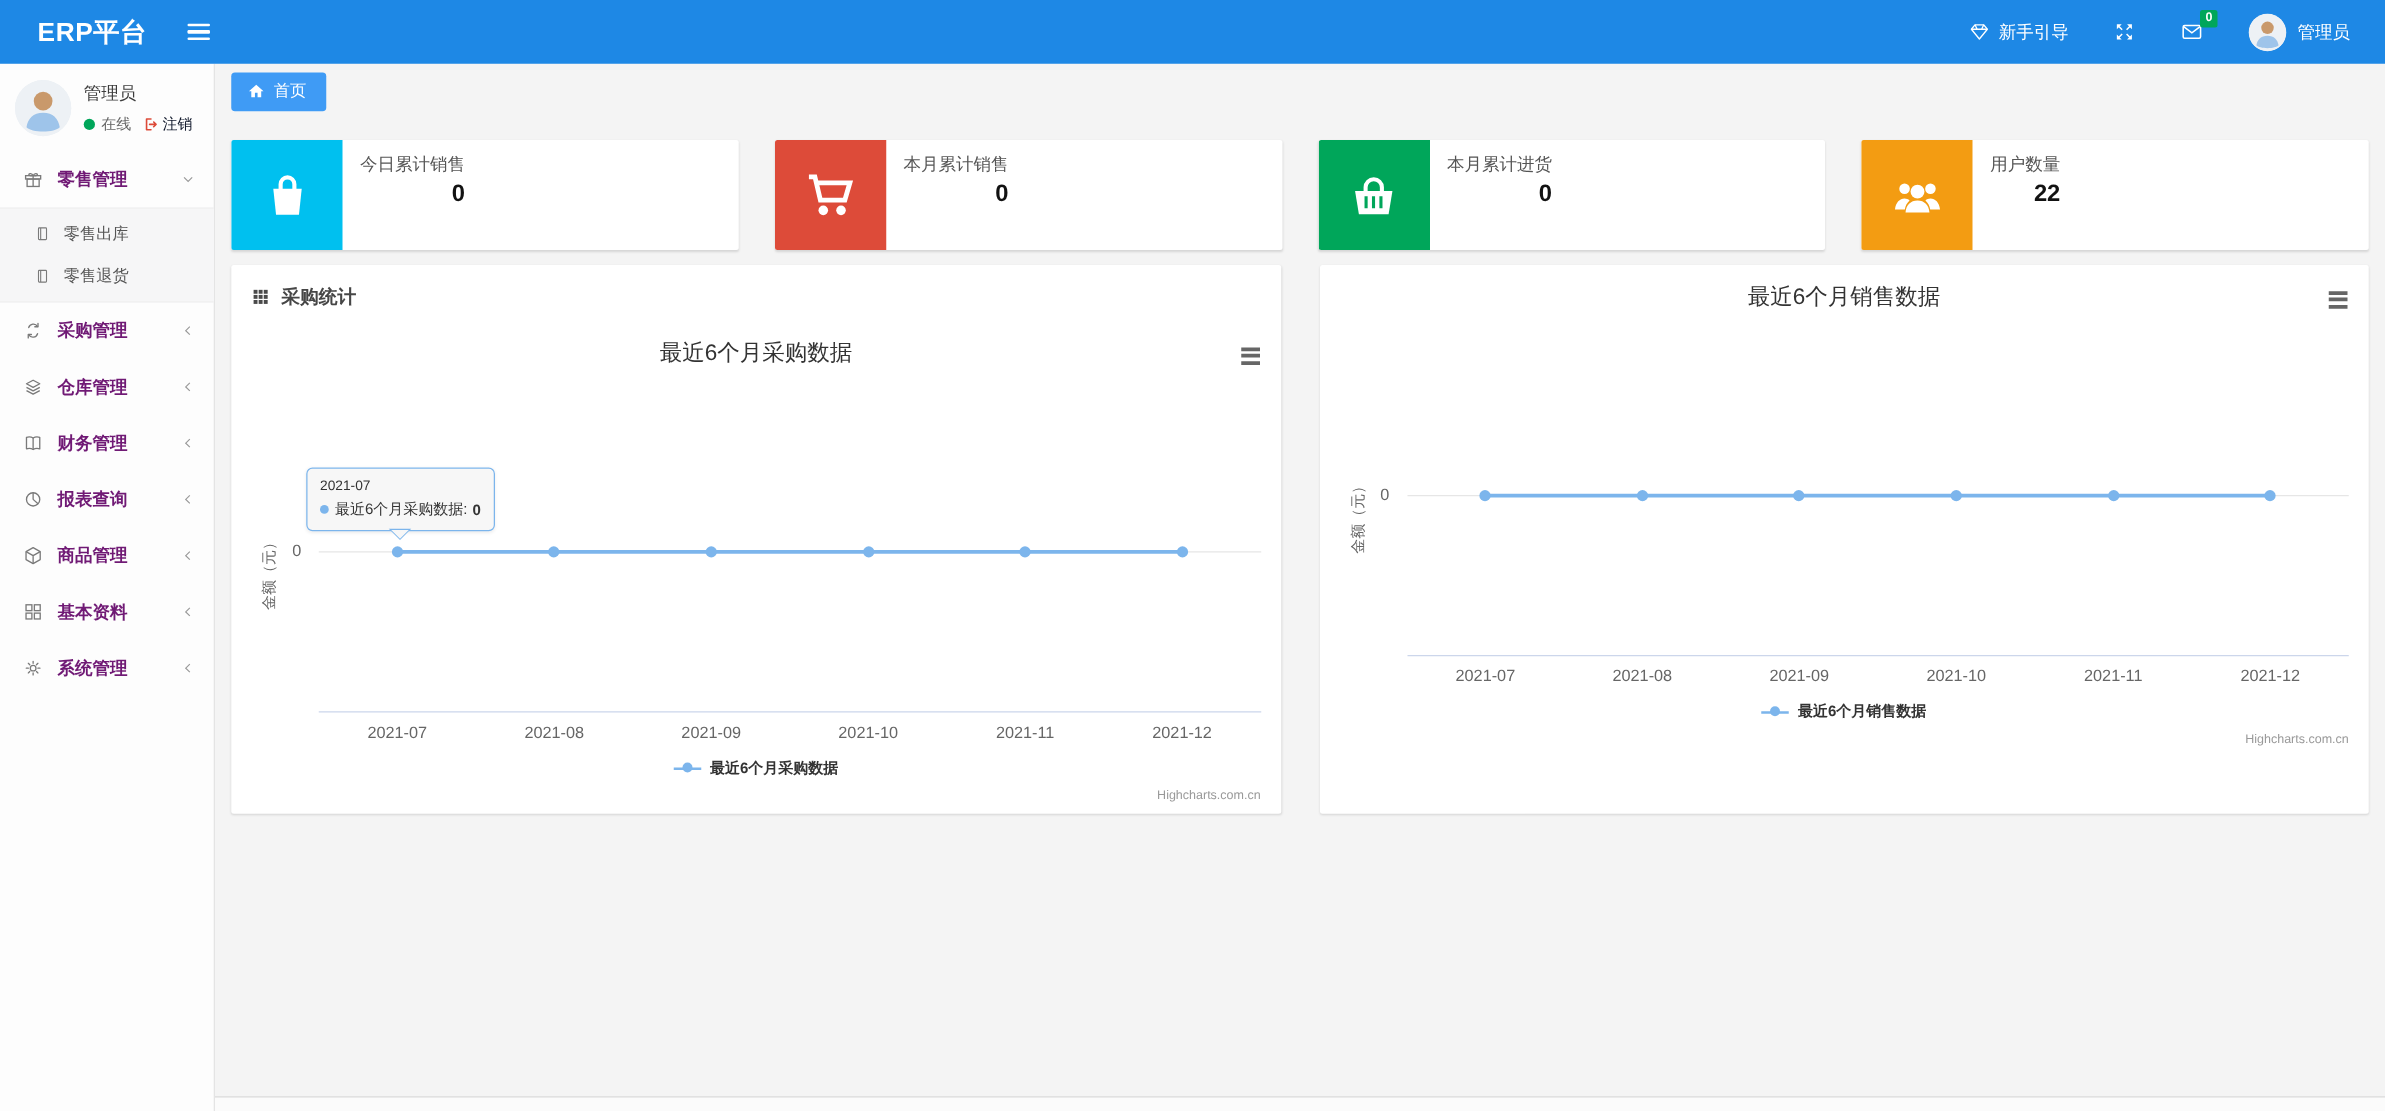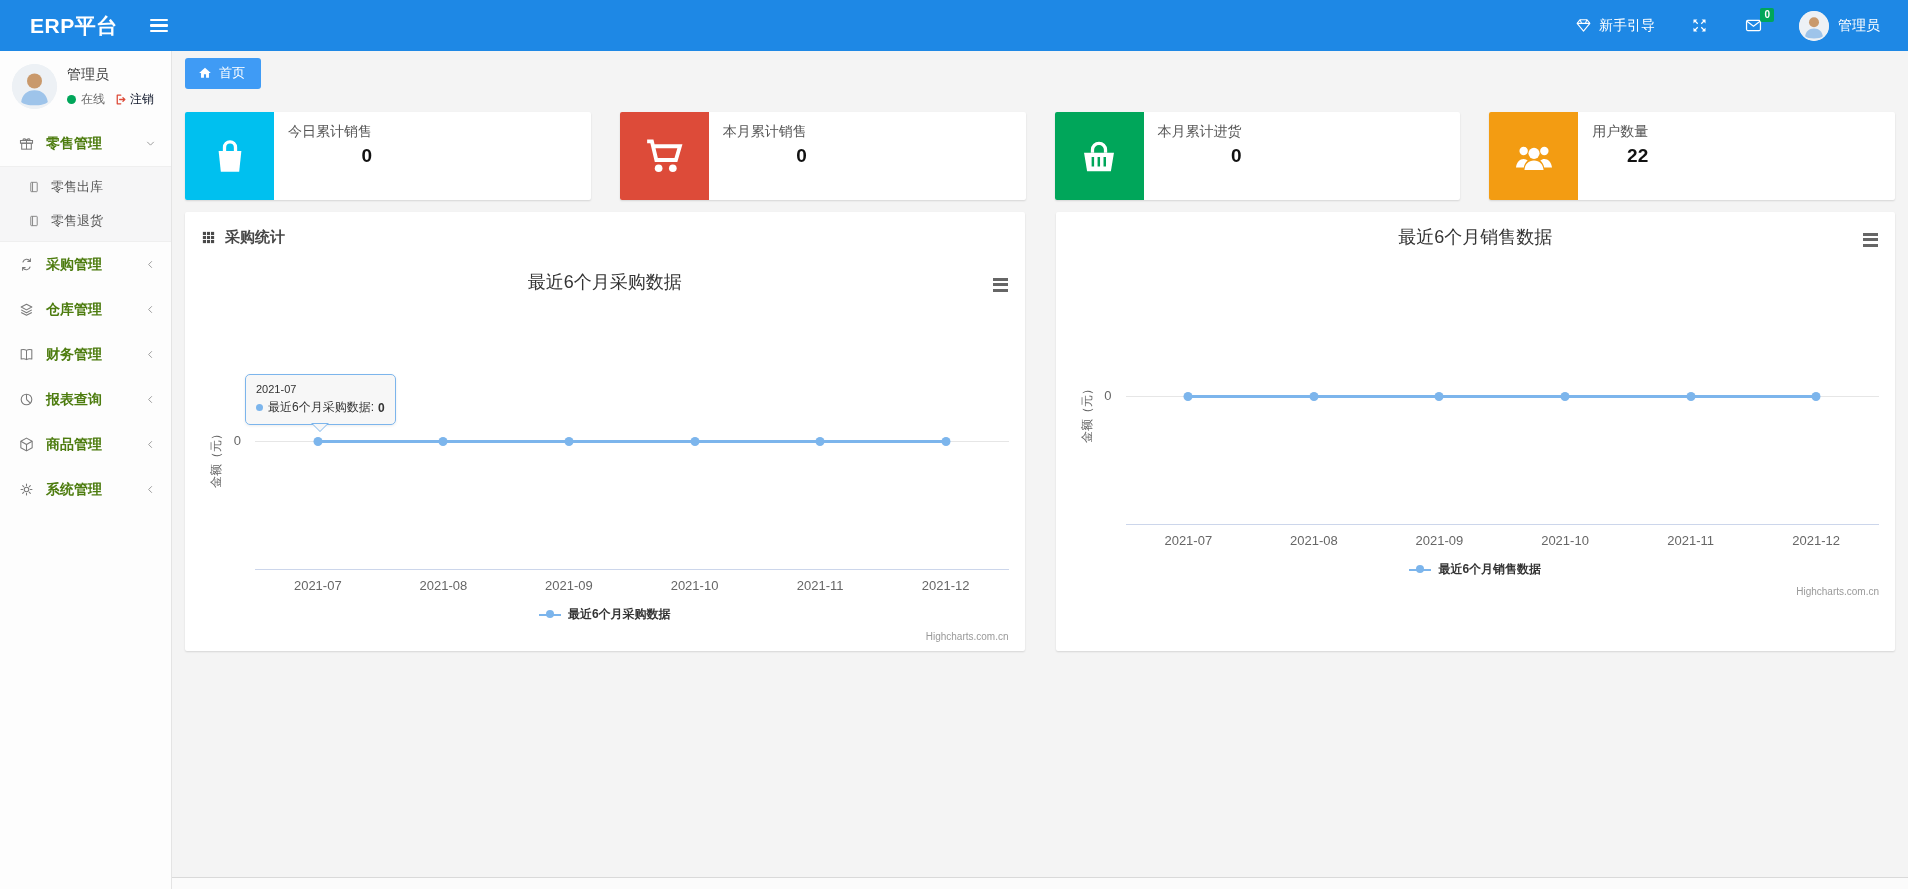--- a/index.html
+++ b/index.html
@@ -28,21 +28,21 @@
              border-right:1px solid #e4e4e4; z-index:10; }
   .user-panel { display:flex; align-items:flex-start; gap:10px; padding:13px 10px 10px 12px; height:70px; }
   .up-name { font-size:14px; color:#3c3c3c; font-weight:500; margin-top:2px; }
   .up-row { display:flex; align-items:center; margin-top:7px; font-size:12px; }
   .dot { width:9px; height:9px; border-radius:50%; background:#00a65a; margin-right:5px; }
   .up-status { color:#666; }
   .logout { display:flex; align-items:center; margin-left:9px; cursor:pointer; color:#0f172a; }
   .logout svg { margin-right:3px; }
   .menu { margin-top:0; }
   .menu-item { display:flex; align-items:center; height:45px; padding:0 14px 0 18px;
-               font-size:14px; font-weight:600; color:#4d7c0f; cursor:pointer; }
+               font-size:14px; font-weight:600; color:#701a75; cursor:pointer; }
   .mi-icon { width:18px; margin-right:10px; flex:0 0 auto; }
   .mi-caret { margin-left:auto; }
   .submenu { background:#f6f6f7; border-top:1px solid #efefef; border-bottom:1px solid #efefef; padding:3px 0; }
   .submenu-item { display:flex; align-items:center; height:34px; padding:0 14px 0 27px;
                   font-size:13px; color:#555; cursor:pointer; }
   .submenu-item .mi-icon { width:15px; margin-right:9px; }
 
   
   .content { position:absolute; top:51px; left:172px; right:0; bottom:12px; overflow:hidden; }
   .tab { display:inline-flex; align-items:center; gap:7px; margin:7px 0 0 13px; background:#3f9bf5;
@@ -281,20 +281,36 @@
           </svg>
       </span>
       <span class="mi-label">商品管理</span>
       <span class="mi-caret">
         <svg width="13" height="13" viewBox="0 0 24 24" fill="none" stroke="#9a9a9a" stroke-width="1.8">
             <path d="M14.5 6 8.5 12l6 6"></path>
           </svg>
       </span>
     </div>
 
+    <div class="menu-item">
+      <span class="mi-icon">
+        <svg width="17" height="17" viewBox="0 0 24 24" fill="none" stroke="#7a7a7a" stroke-width="1.5">
+            <rect x="4" y="4" width="6.6" height="6.6"></rect>
+            <rect x="13.4" y="4" width="6.6" height="6.6"></rect>
+            <rect x="4" y="13.4" width="6.6" height="6.6"></rect>
+            <rect x="13.4" y="13.4" width="6.6" height="6.6"></rect>
+          </svg>
+      </span>
+      <span class="mi-label">基本资料</span>
+      <span class="mi-caret">
+        <svg width="13" height="13" viewBox="0 0 24 24" fill="none" stroke="#9a9a9a" stroke-width="1.8">
+            <path d="M14.5 6 8.5 12l6 6"></path>
+          </svg>
+      </span>
+    </div>
 
     <div class="menu-item">
       <span class="mi-icon">
         <svg width="17" height="17" viewBox="0 0 24 24" fill="none" stroke="#7a7a7a" stroke-width="1.5" stroke-linecap="round">
             <circle cx="12" cy="12" r="3.2"></circle>
             <path d="M12 4.3v2.3M12 17.4v2.3M4.3 12h2.3M17.4 12h2.3M6.6 6.6l1.6 1.6M15.8 15.8l1.6 1.6M17.4 6.6l-1.6 1.6M8.2 15.8l-1.6 1.6"></path>
           </svg>
       </span>
       <span class="mi-label">系统管理</span>
       <span class="mi-caret">

